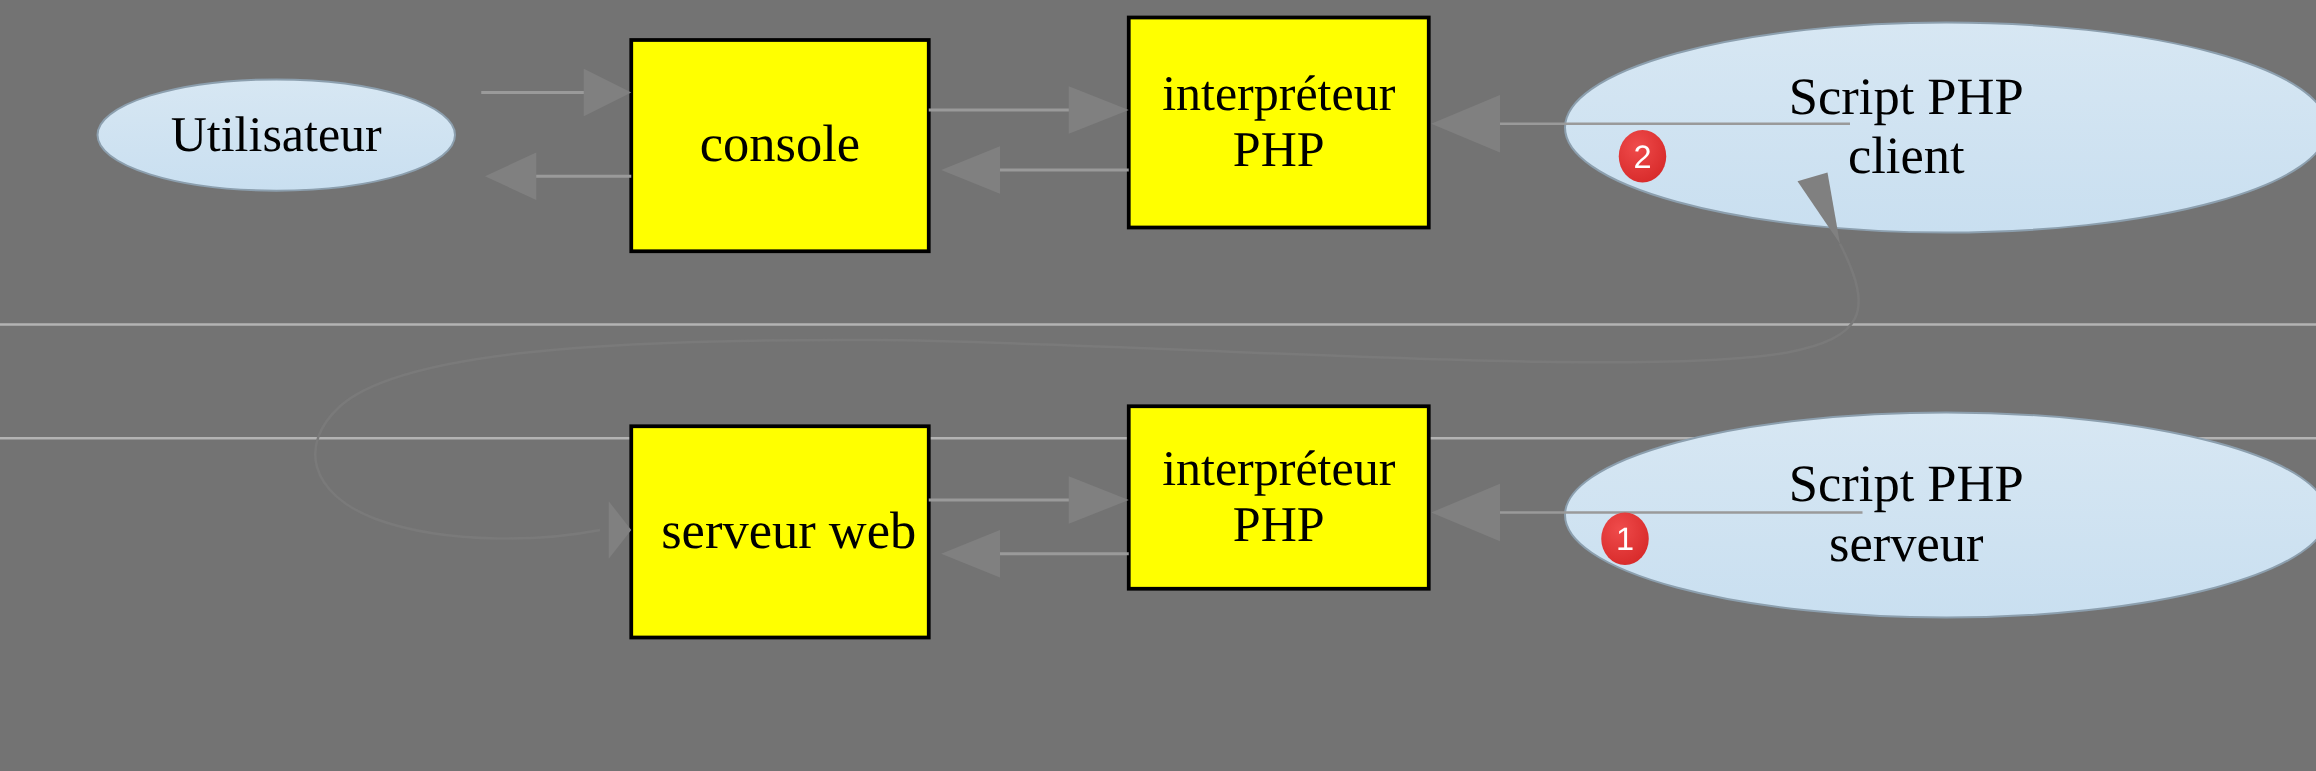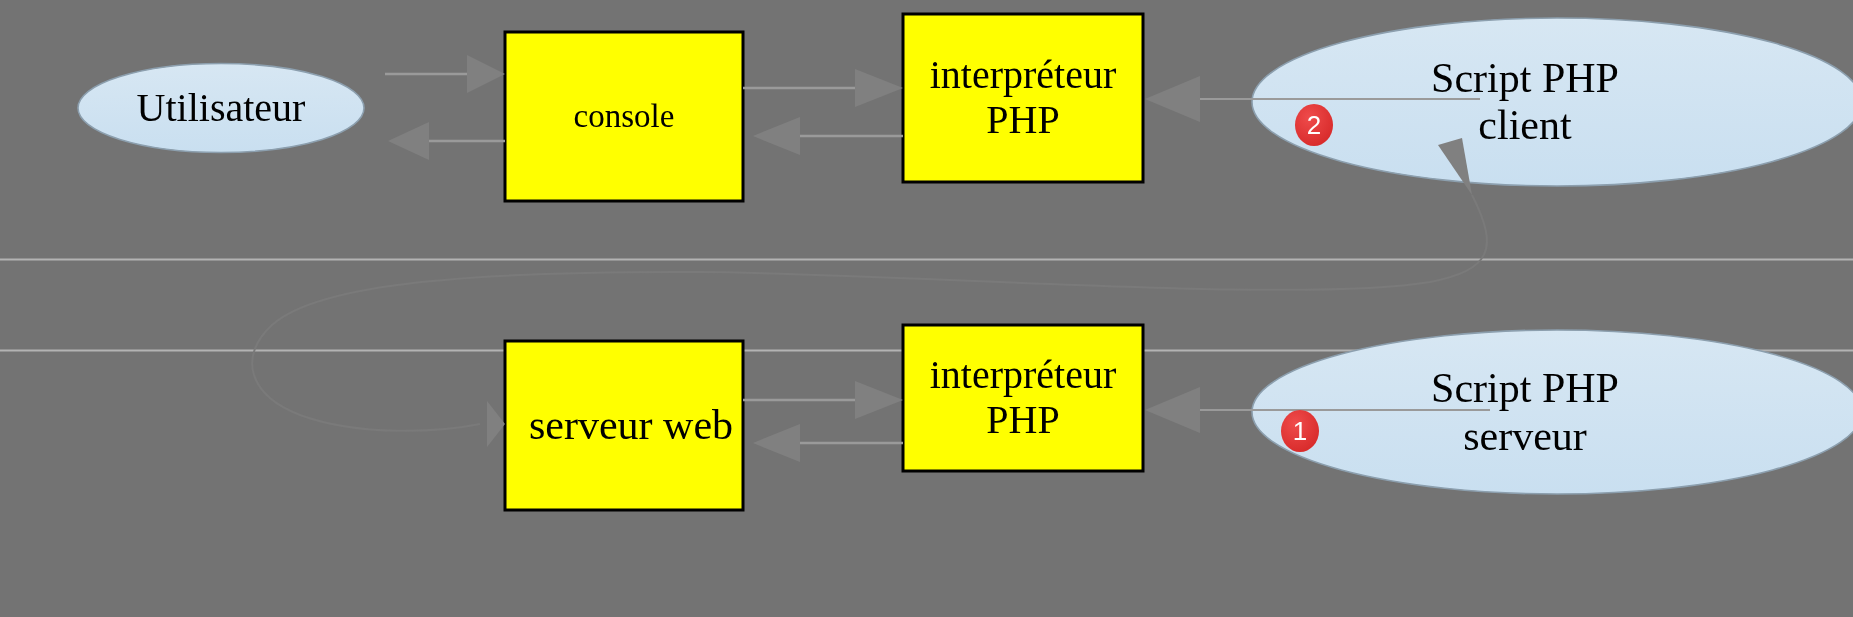--- a/index.html
+++ b/index.html
@@ -124,21 +124,21 @@
                C 480,271 320,282 272,325
                C 238,356 248,395 300,415
                C 360,437 440,432 480,424" fill="none" stroke="#7a7a7a" stroke-width="2"></path>
       <polygon points="487,401 505,424 487,447" fill="#808080"></polygon>
       <polygon points="1438,145 1472,195 1462,138" fill="#808080"></polygon>
     </g>
   </svg>
 
   <div class="node-label" style="left:78px; top:64px; width:286px; height:89px; font-size:40px;">Utilisateur</div>
 
-  <div class="node-label" style="left:505px; top:32px; width:238px; height:169px; font-size:33px;">console</div>
+  <div class="node-label" style="left:505px; top:32px; width:238px; height:169px; font-size:42px;">console</div>
 
   <div class="node-label" style="left:903px; top:14px; width:240px; height:168px; font-size:40px;">interpréteur
 PHP</div>
 
   <div class="node-label" style="left:1320px; top:18px; width:410px; height:168px; font-size:42px;">Script PHP
 client</div>
 
   <div class="node-label" style="left:505px; top:341px; width:252px; height:169px; font-size:42px;">serveur web</div>
 
   <div class="node-label" style="left:903px; top:325px; width:240px; height:146px; font-size:40px;">interpréteur

